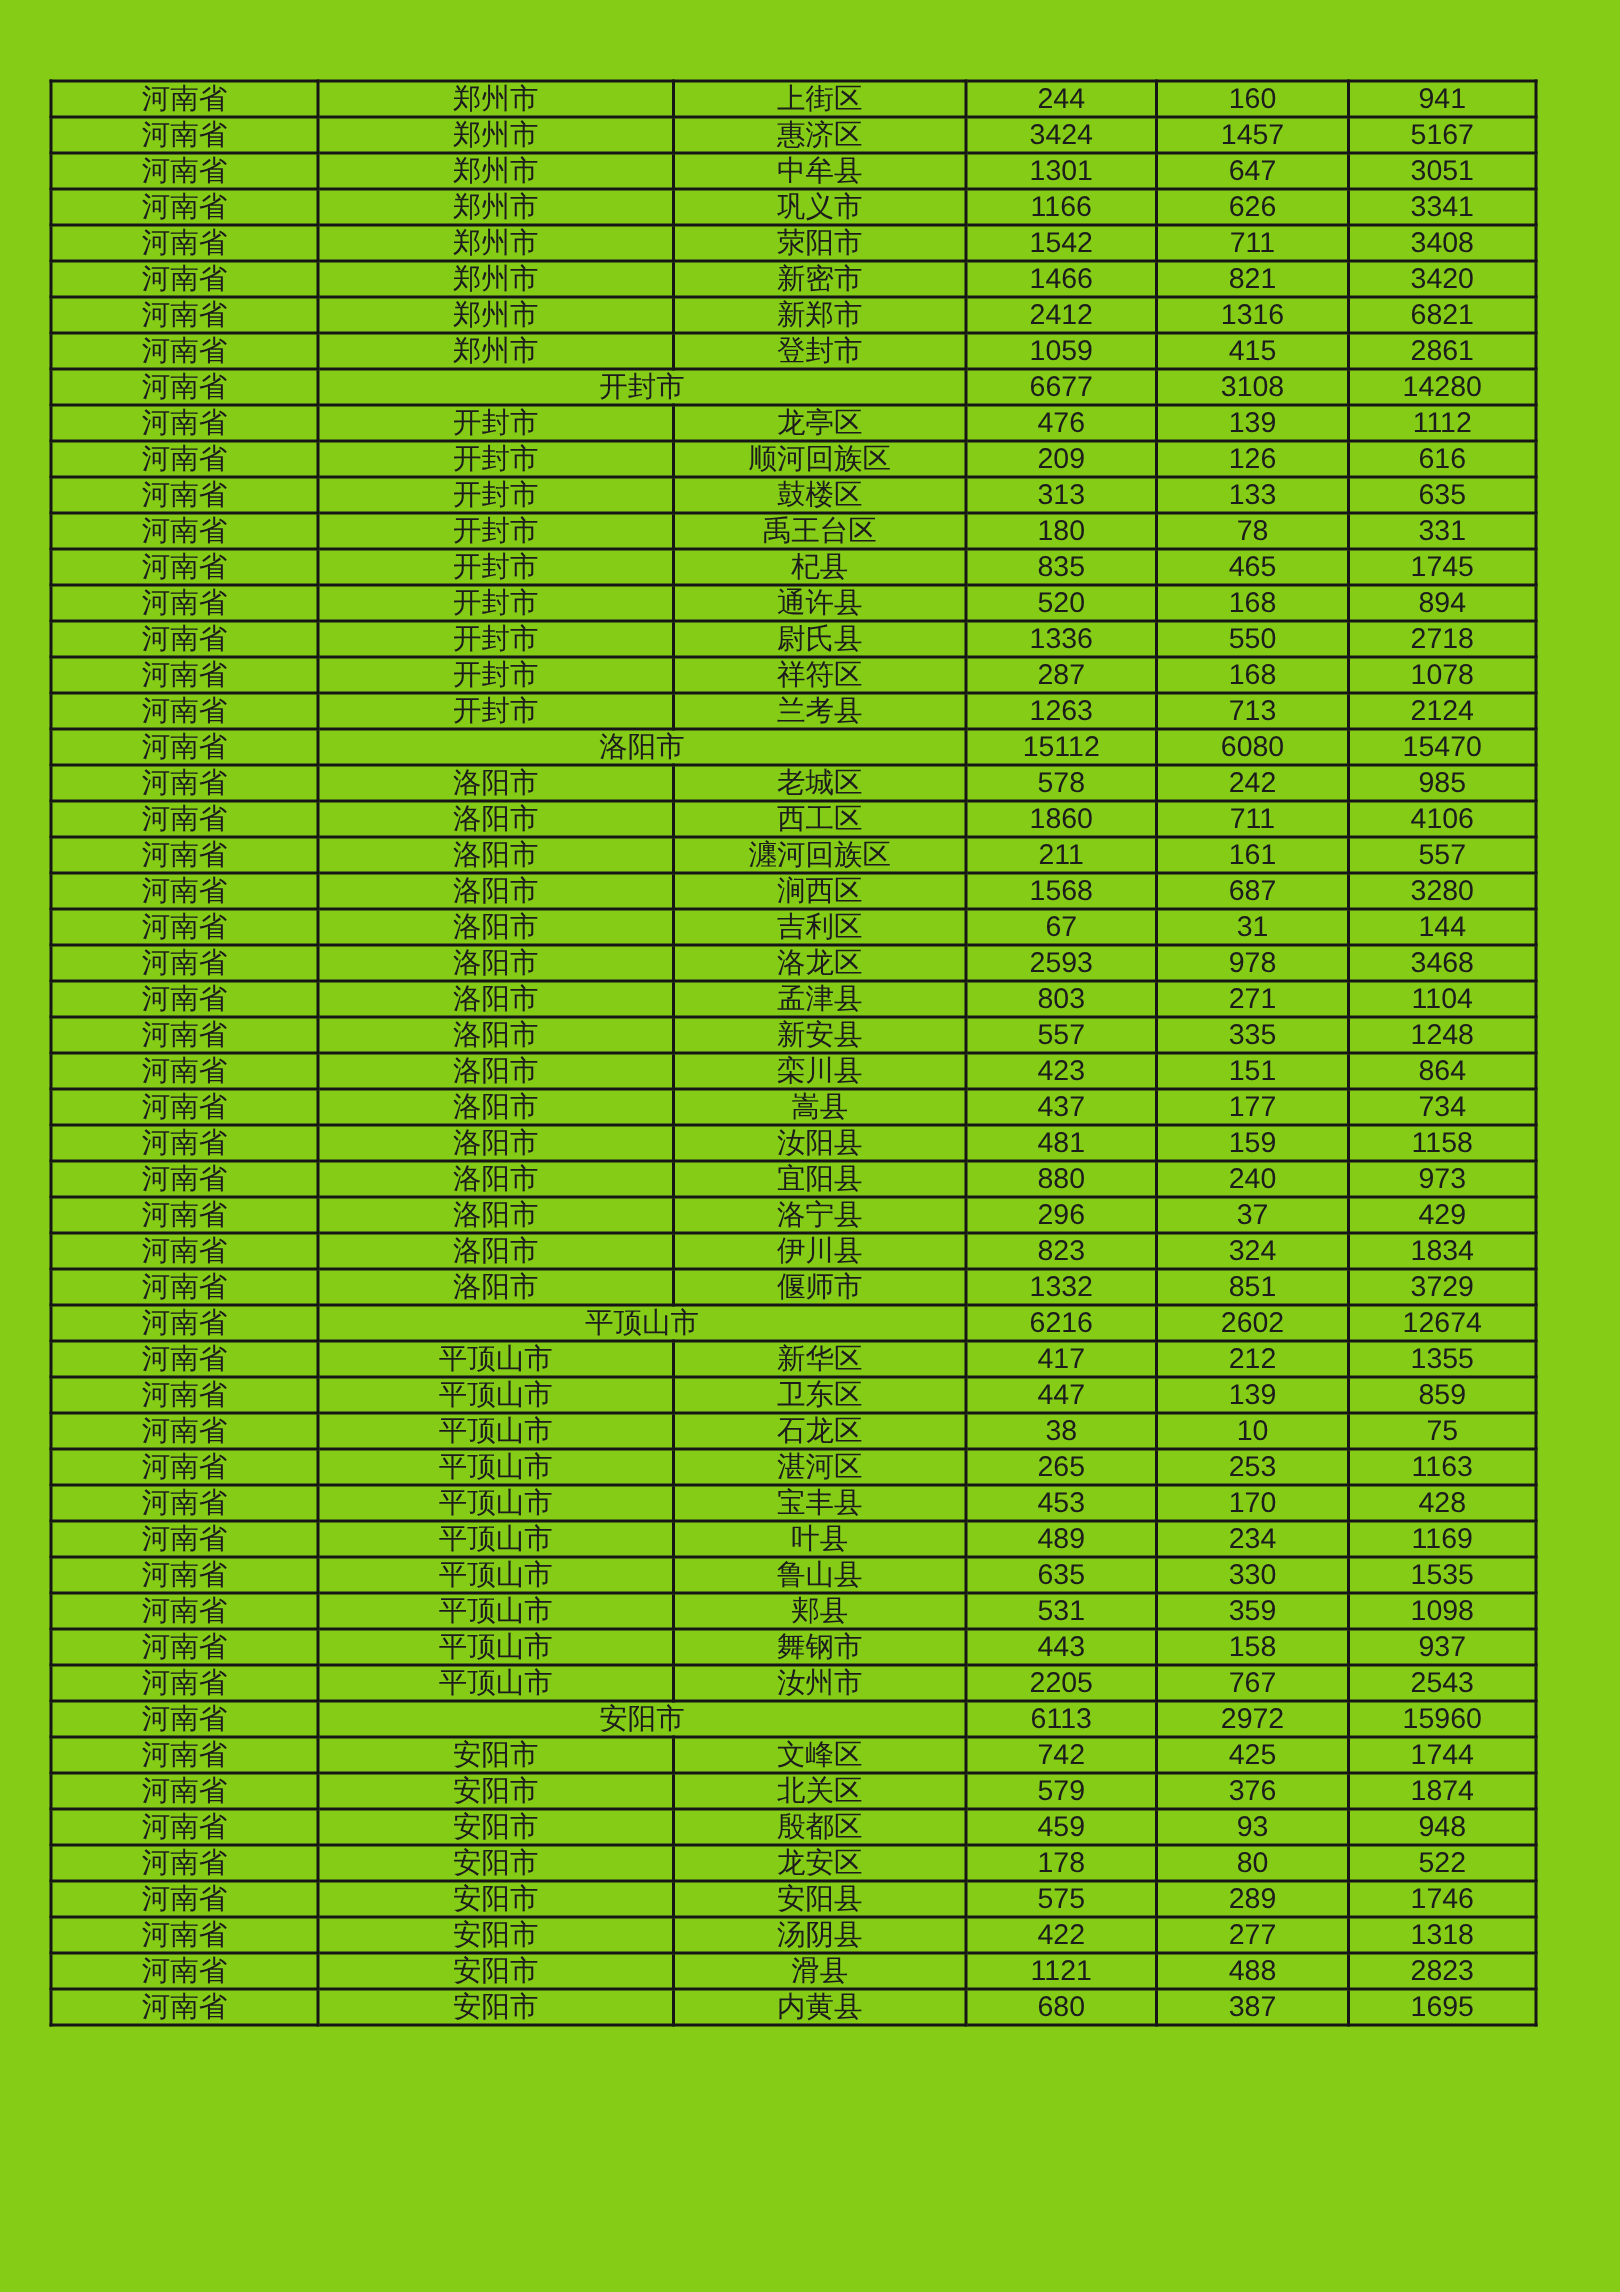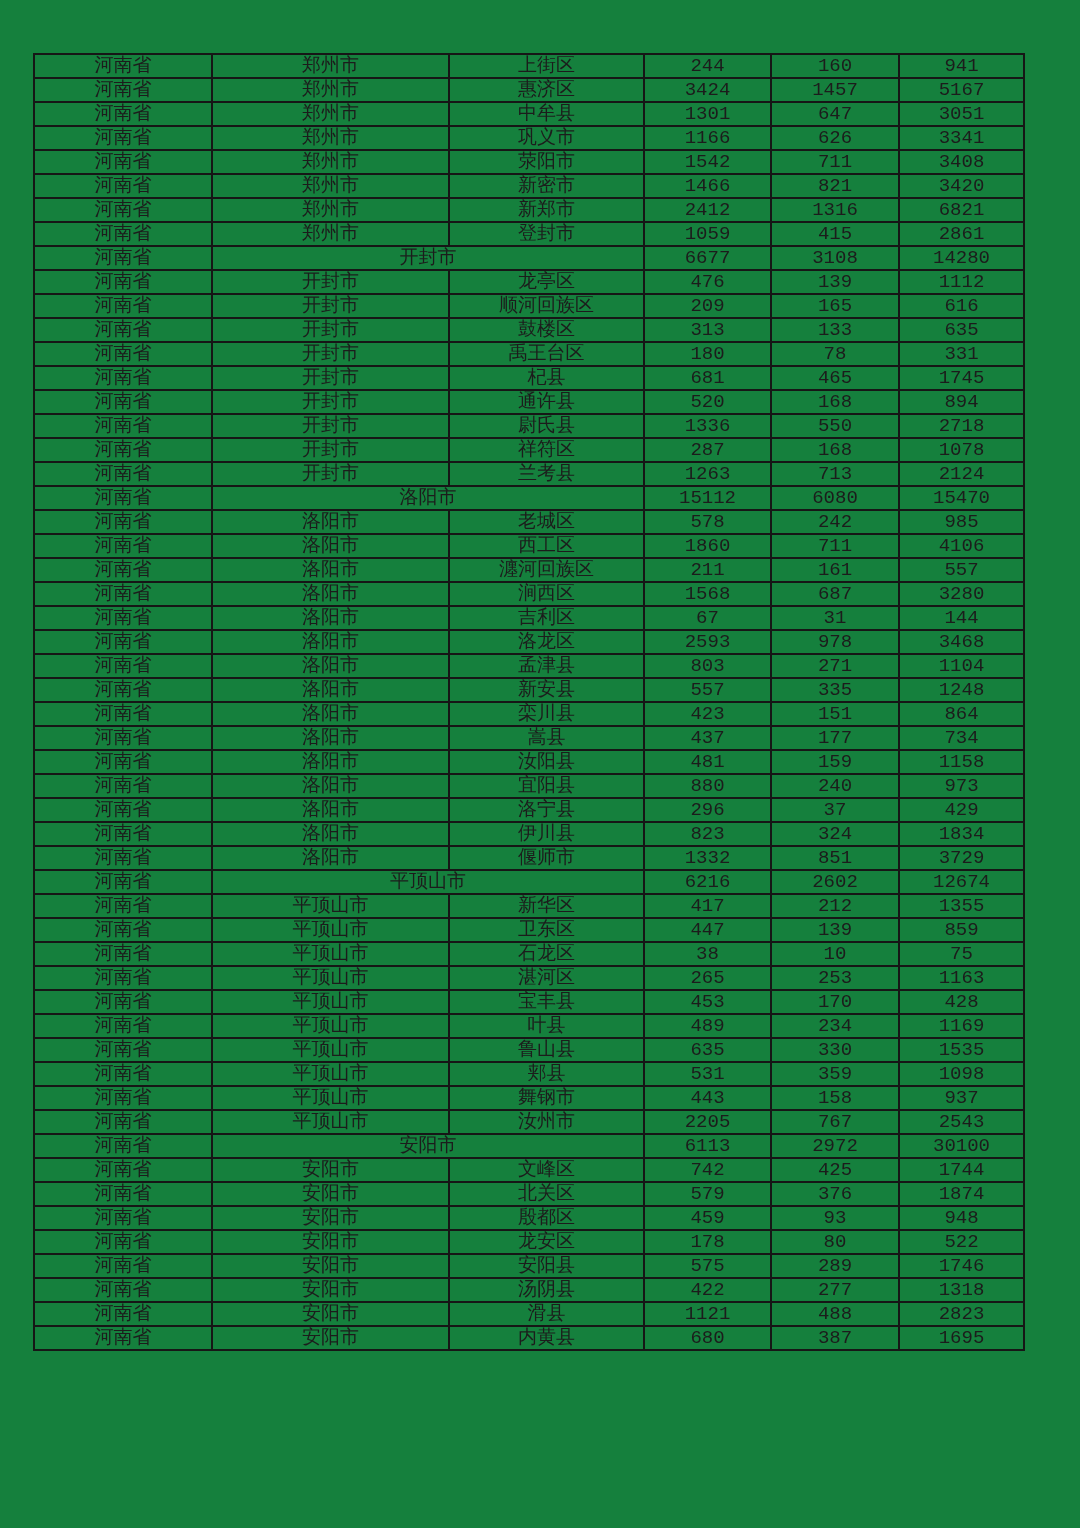--- a/index.html
+++ b/index.html
@@ -1,21 +1,21 @@
 <!DOCTYPE html>
 <html><head>
 <meta charset="utf-8">
 <style>
   html, body { margin: 0; padding: 0; background: #ffffff; }
   .page {
     position: relative;
     width: 1080px;
     height: 1528px;
-    background: #15803d;
-    font-family: Liberation Mono, monospace;
+    background: #84cc16;
+    font-family: Liberation Sans, sans-serif;
     overflow: hidden;
   }
   table.stat-table {
     position: absolute;
     left: 33px;
     top: 53px;
     width: 990px;
     border-collapse: collapse;
     table-layout: fixed;
   }
@@ -129,21 +129,21 @@
           <td>龙亭区</td>
           <td>476</td>
           <td>139</td>
           <td>1112</td>
         </tr>
         <tr>
           <td>河南省</td>
           <td>开封市</td>
           <td>顺河回族区</td>
           <td>209</td>
-          <td>165</td>
+          <td>126</td>
           <td>616</td>
         </tr>
         <tr>
           <td>河南省</td>
           <td>开封市</td>
           <td>鼓楼区</td>
           <td>313</td>
           <td>133</td>
           <td>635</td>
         </tr>
@@ -152,21 +152,21 @@
           <td>开封市</td>
           <td>禹王台区</td>
           <td>180</td>
           <td>78</td>
           <td>331</td>
         </tr>
         <tr>
           <td>河南省</td>
           <td>开封市</td>
           <td>杞县</td>
-          <td>681</td>
+          <td>835</td>
           <td>465</td>
           <td>1745</td>
         </tr>
         <tr>
           <td>河南省</td>
           <td>开封市</td>
           <td>通许县</td>
           <td>520</td>
           <td>168</td>
           <td>894</td>
@@ -407,21 +407,21 @@
           <td>汝州市</td>
           <td>2205</td>
           <td>767</td>
           <td>2543</td>
         </tr>
         <tr>
           <td>河南省</td>
           <td colspan="2">安阳市</td>
           <td>6113</td>
           <td>2972</td>
-          <td>30100</td>
+          <td>15960</td>
         </tr>
         <tr>
           <td>河南省</td>
           <td>安阳市</td>
           <td>文峰区</td>
           <td>742</td>
           <td>425</td>
           <td>1744</td>
         </tr>
         <tr>

